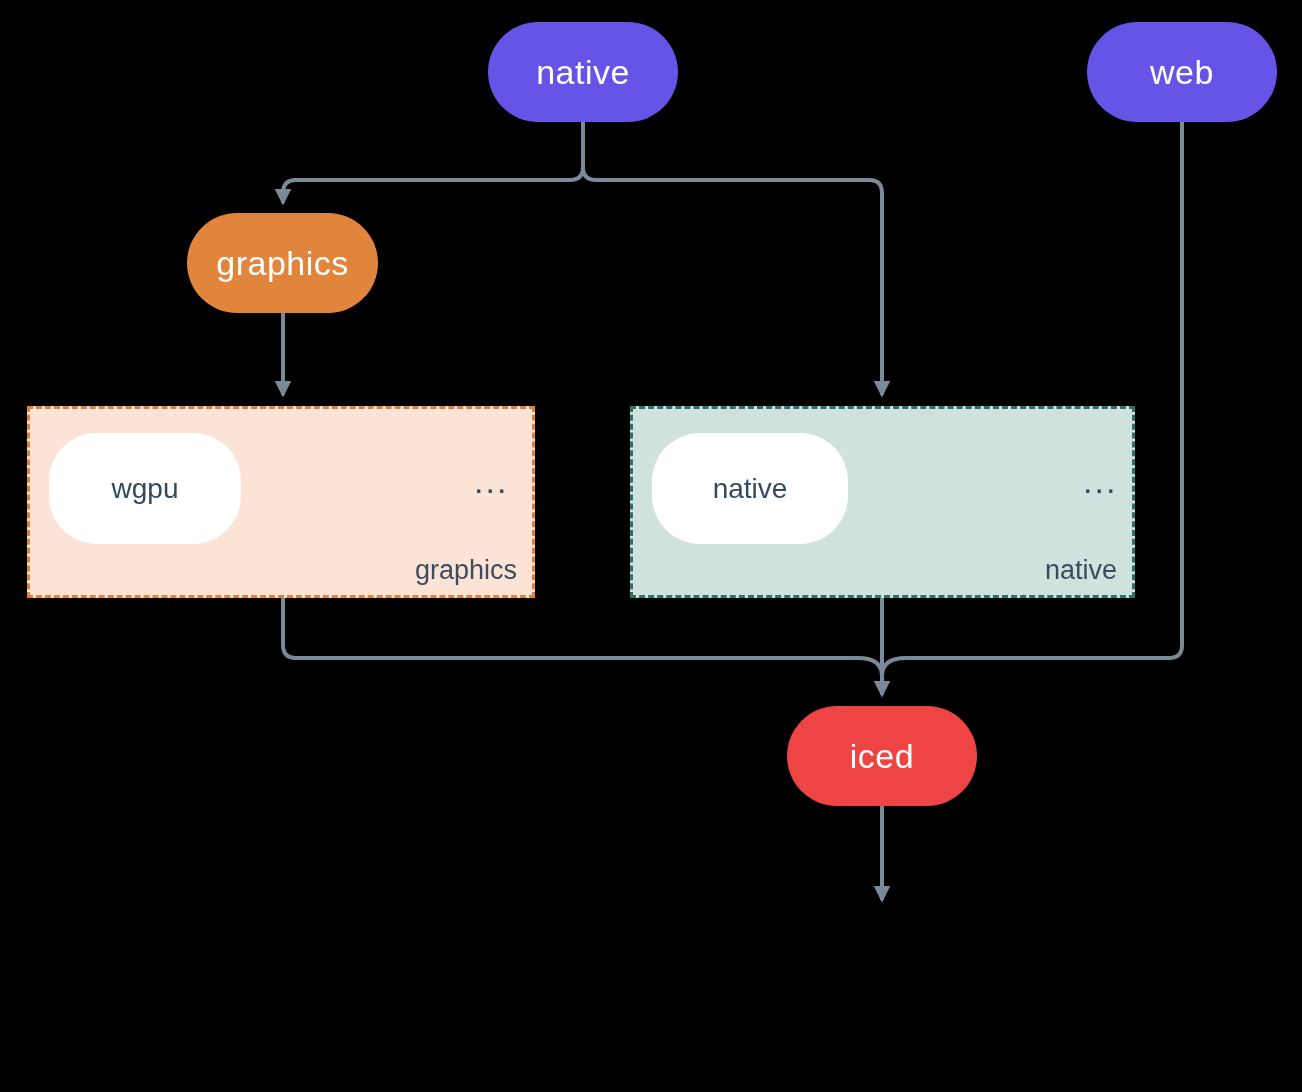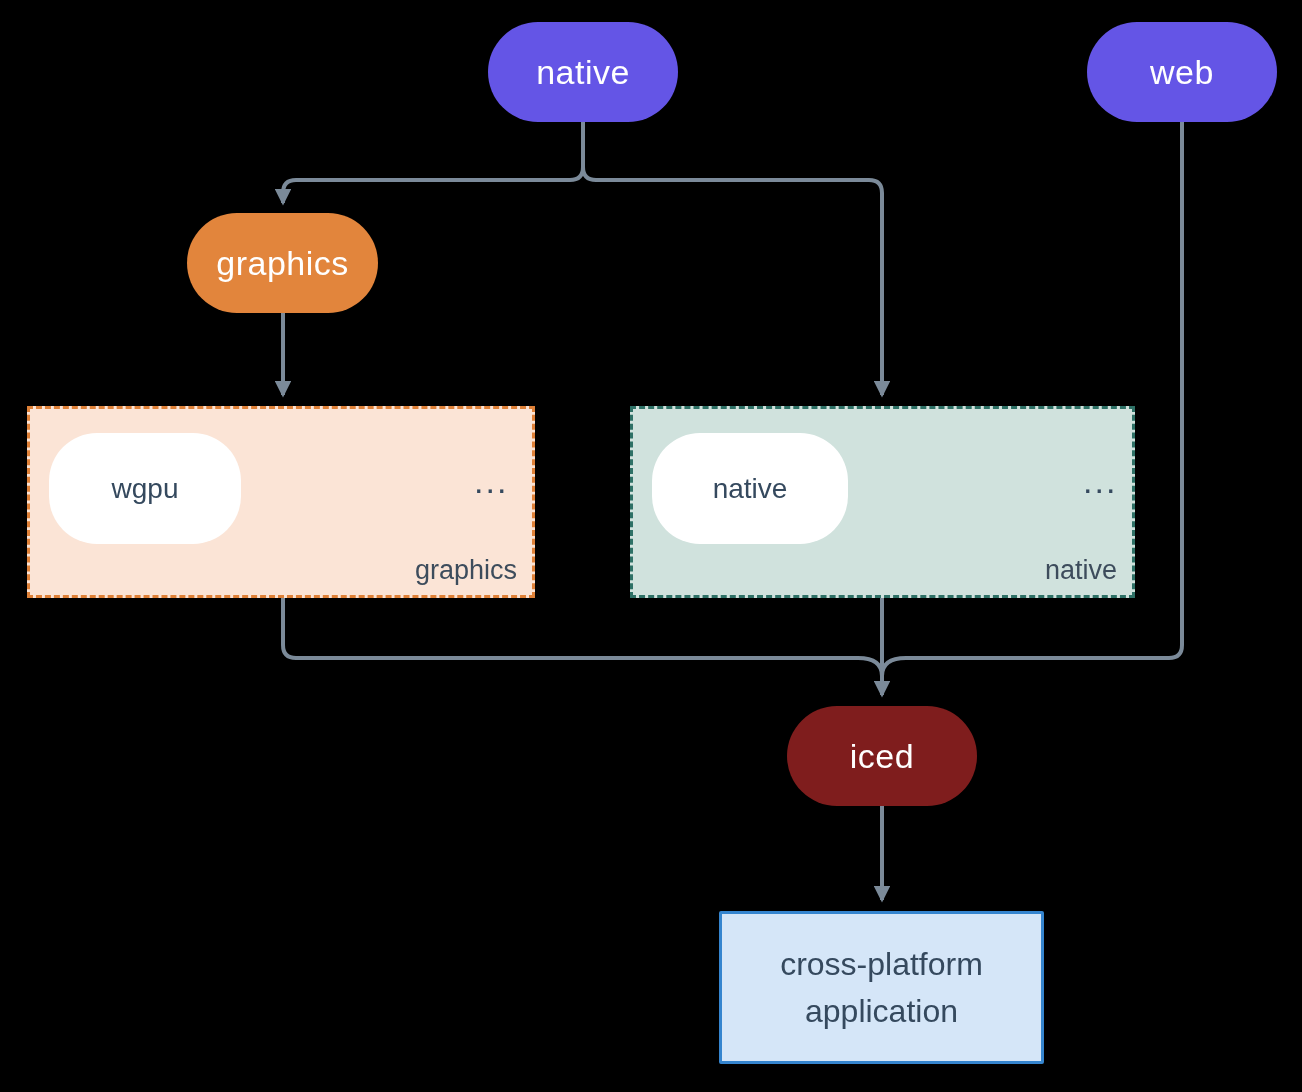--- a/index.html
+++ b/index.html
@@ -27,21 +27,21 @@
     align-items: center;
     justify-content: center;
     border-radius: 50px;
     color: #ffffff;
     font-size: 34px;
     letter-spacing: 0.5px;
   }
   .pill-native   { left: 488px; top: 22px;  width: 190px; height: 100px; background: #6455e6; }
   .pill-web      { left: 1087px; top: 22px; width: 190px; height: 100px; background: #6455e6; }
   .pill-graphics { left: 187px; top: 213px; width: 191px; height: 100px; background: #e2853c; }
-  .pill-iced     { left: 787px; top: 706px; width: 190px; height: 100px; background: #7f1d1d; }
+  .pill-iced     { left: 787px; top: 706px; width: 190px; height: 100px; background: #ef4444; }
 
   .group {
     position: absolute;
     top: 406px;
     height: 192px;
     box-sizing: border-box;
   }
   .group-renderers {
     left: 27px;
     width: 508px;
@@ -153,18 +153,14 @@
       <span>native</span>
     </div>
     <div class="ellipsis" style="left:450px;">...</div>
     <div class="group-label">native</div>
   </div>
 
   <div class="pill pill-iced">
     <span>iced</span>
   </div>
 
-  <div class="app-box">
-    <span>cross-platform</span>
-    <span>application</span>
-  </div>
 
 </div>
 
 </body></html>

